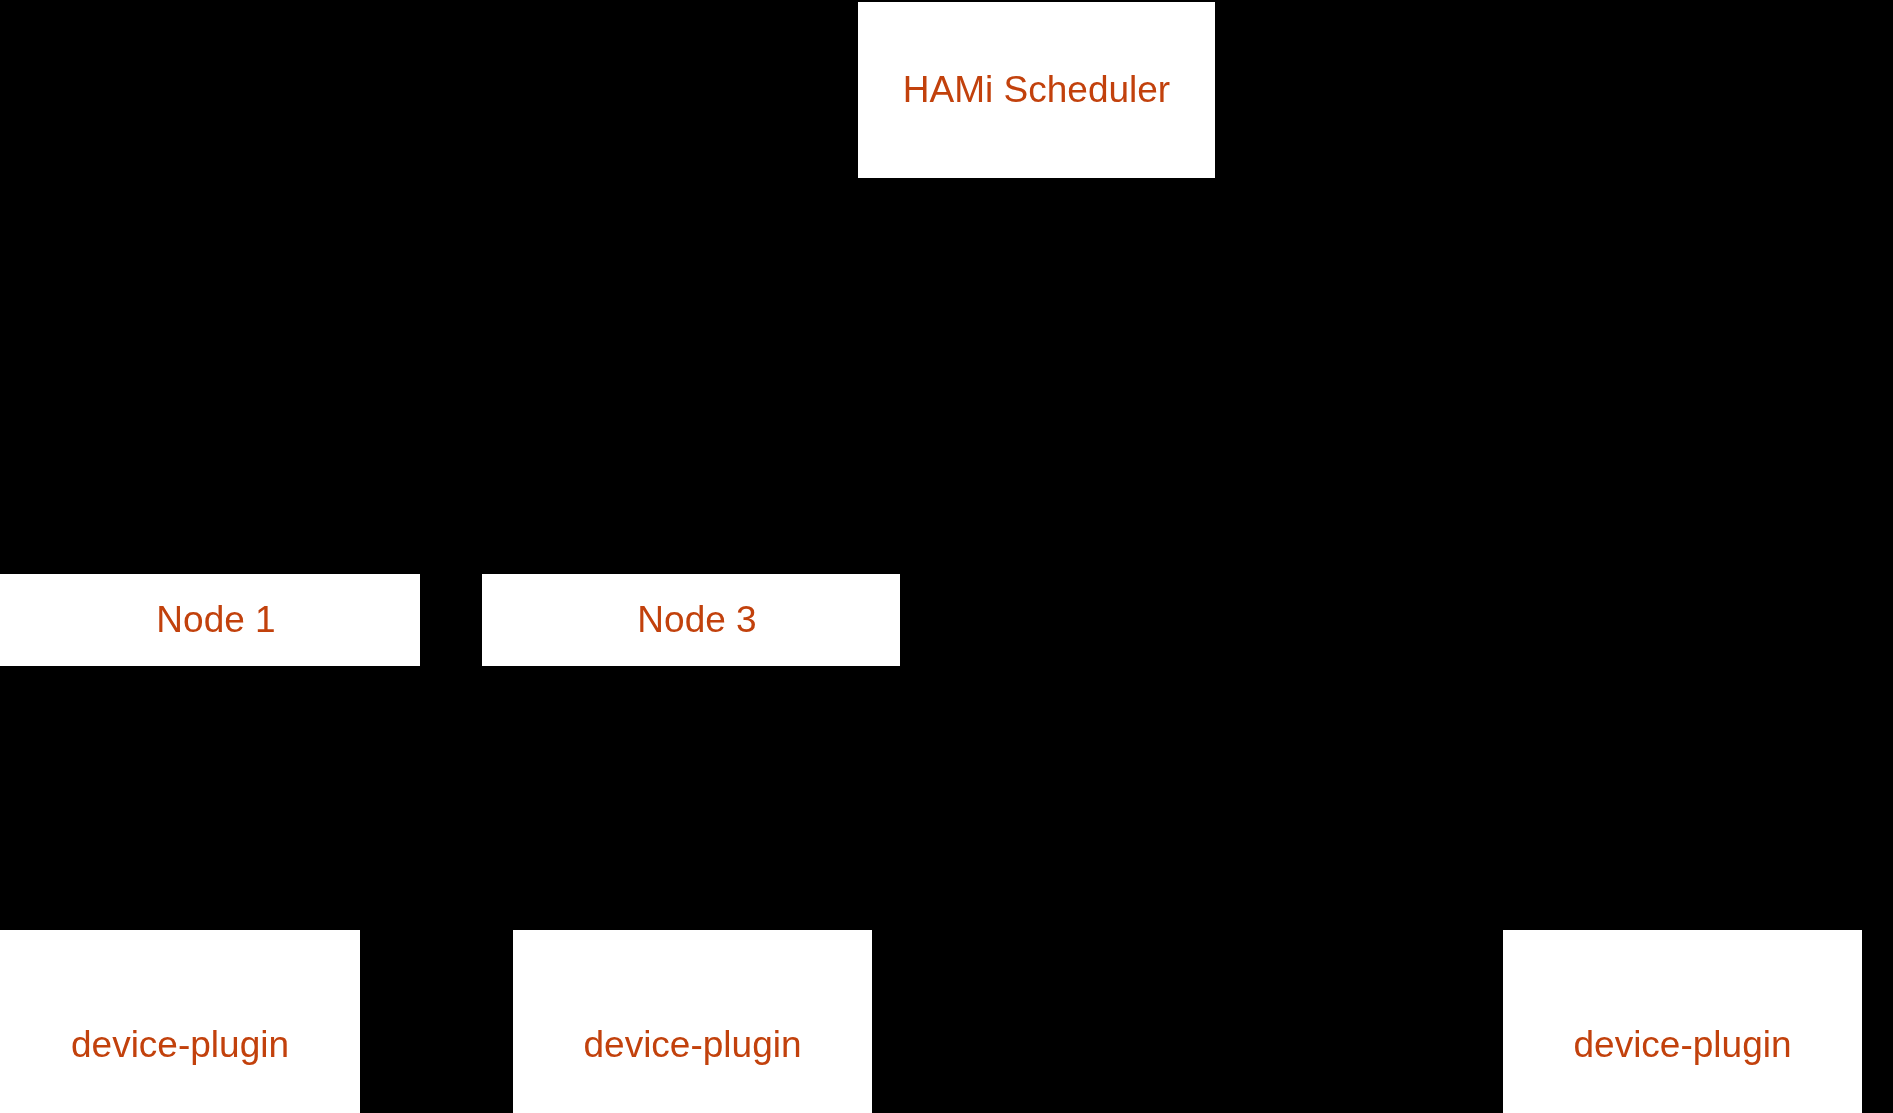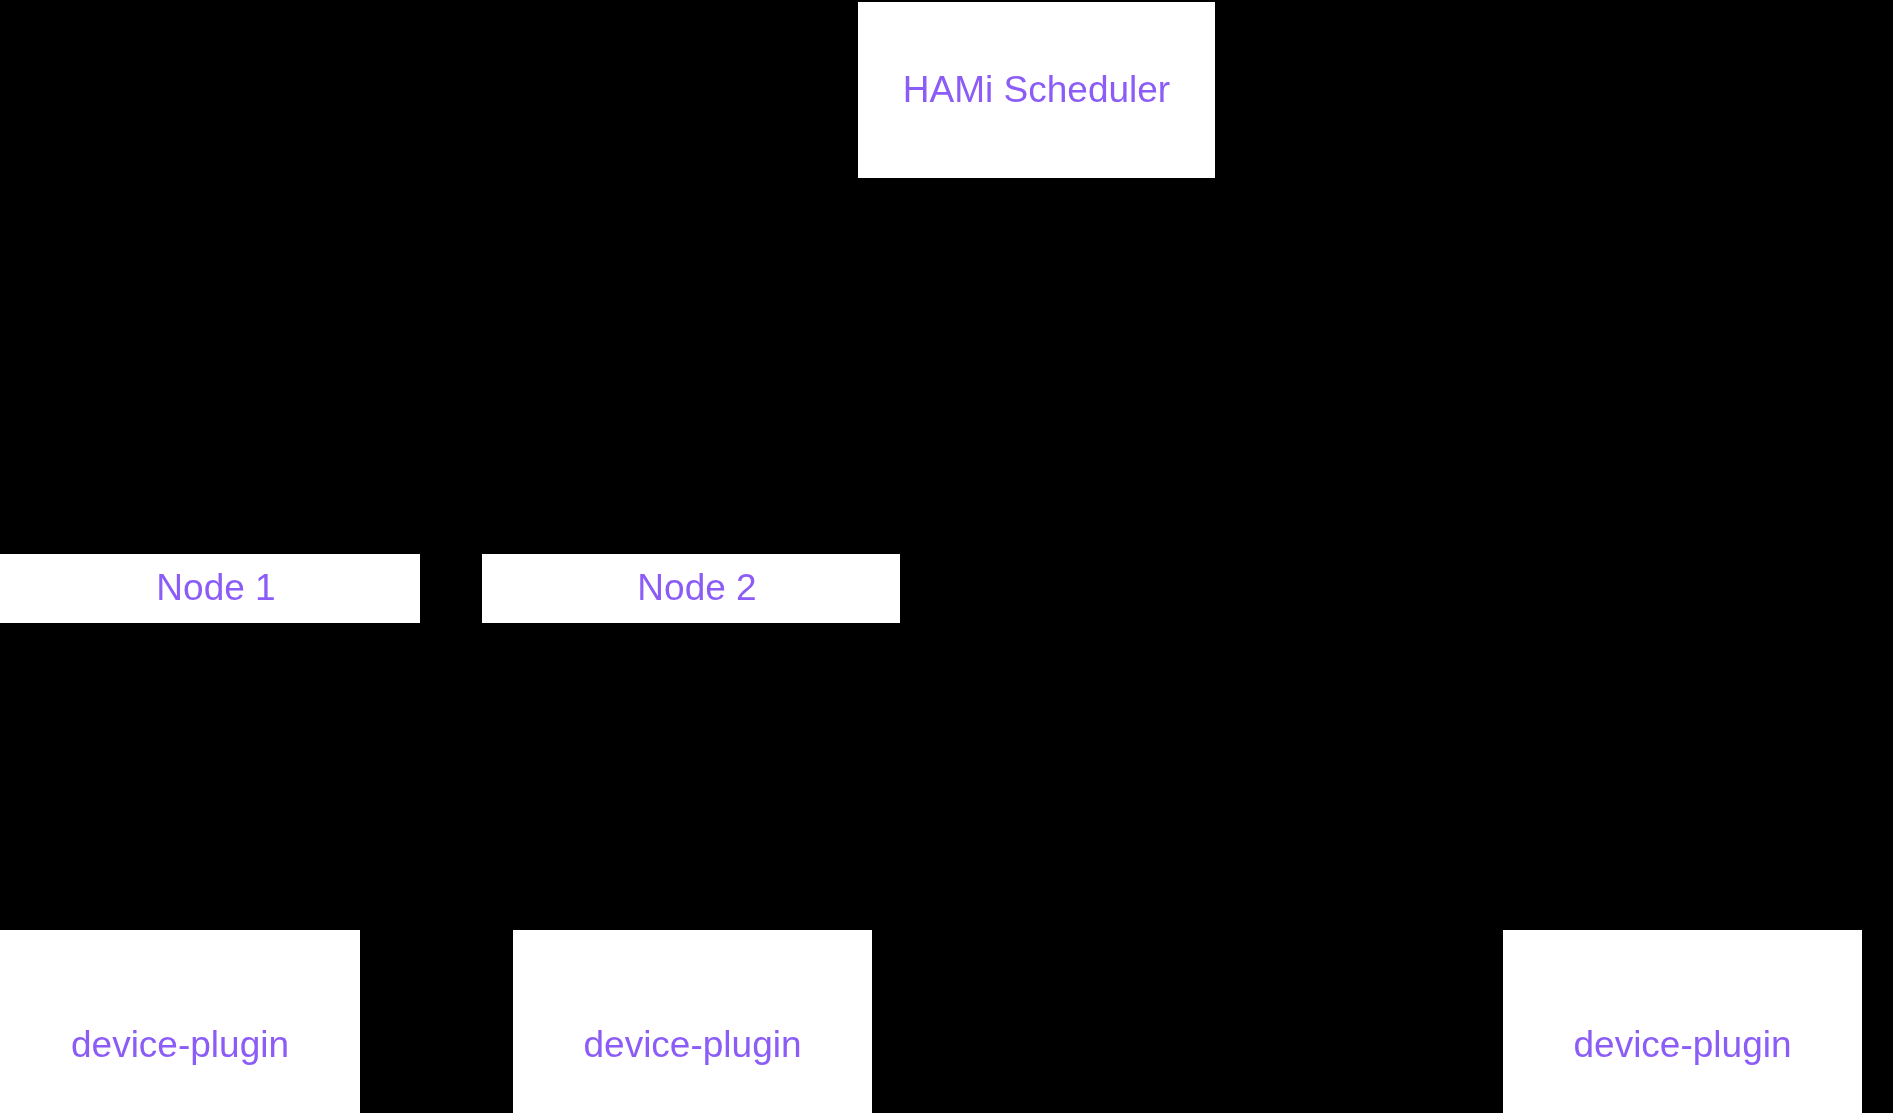--- a/index.html
+++ b/index.html
@@ -12,21 +12,21 @@
     position: relative;
     width: 1893px;
     height: 1113px;
     background: #000000;
     overflow: hidden;
     font-family: "Liberation Sans", sans-serif;
   }
   .node-box {
     position: absolute;
     background: #ffffff;
-    color: #8b5cf6;
+    color: #c2410c;
     display: flex;
     align-items: center;
     justify-content: center;
     box-sizing: border-box;
     text-align: center;
     line-height: 1.15;
     -webkit-font-smoothing: antialiased;
   }
   .box-label {
     display: block;
@@ -37,22 +37,22 @@
   #scheduler-box {
     left: 858px;
     top: 2px;
     width: 357px;
     height: 176px;
   }
   #scheduler-box .box-label { font-size: 37px; }
 
   
   .node-tier {
-    top: 554px;
-    height: 69px;
+    top: 574px;
+    height: 92px;
     padding-left: 12px;
   }
   .node-tier .box-label { font-size: 37px; }
   #node-box-1 { left: 0px;    width: 420px; }
   #node-box-2 { left: 482px;  width: 418px; }
   #node-box-n { left: 1470px; width: 423px; }
 
   
   .plugin-tier {
     top: 930px;
@@ -70,21 +70,21 @@
 
   <div class="node-box" id="scheduler-box">
     <span class="box-label">HAMi Scheduler</span>
   </div>
 
   <div class="node-box node-tier" id="node-box-1">
     <span class="box-label">Node 1</span>
   </div>
 
   <div class="node-box node-tier" id="node-box-2">
-    <span class="box-label">Node 2</span>
+    <span class="box-label">Node 3</span>
   </div>
 
 
   <div class="node-box plugin-tier" id="plugin-box-1">
     <span class="box-label">device-plugin</span>
   </div>
 
   <div class="node-box plugin-tier" id="plugin-box-2">
     <span class="box-label">device-plugin</span>
   </div>

